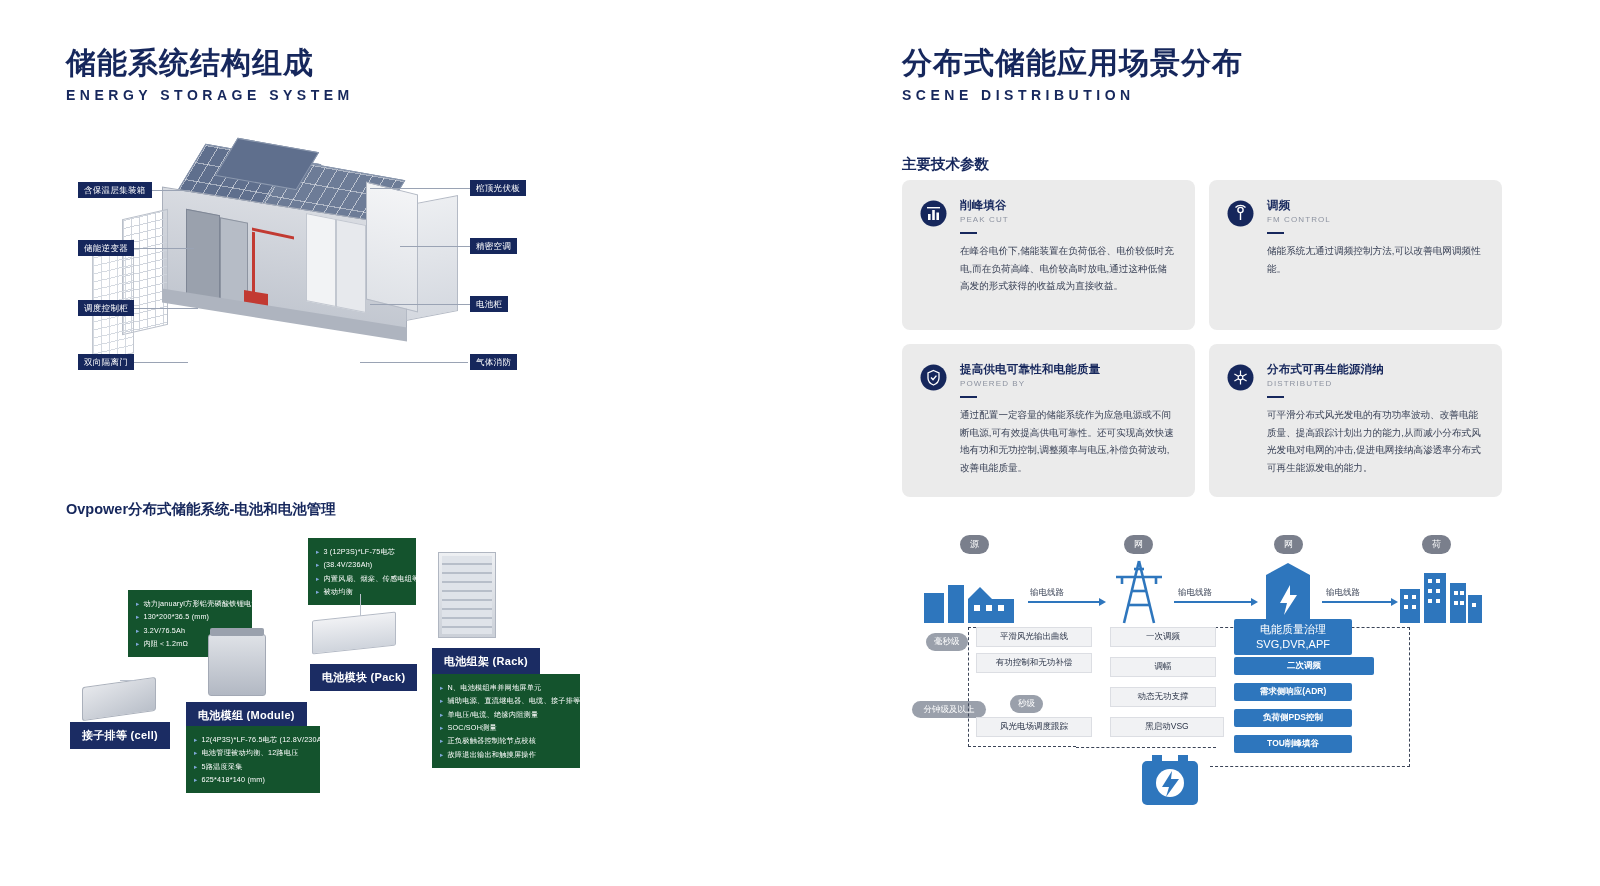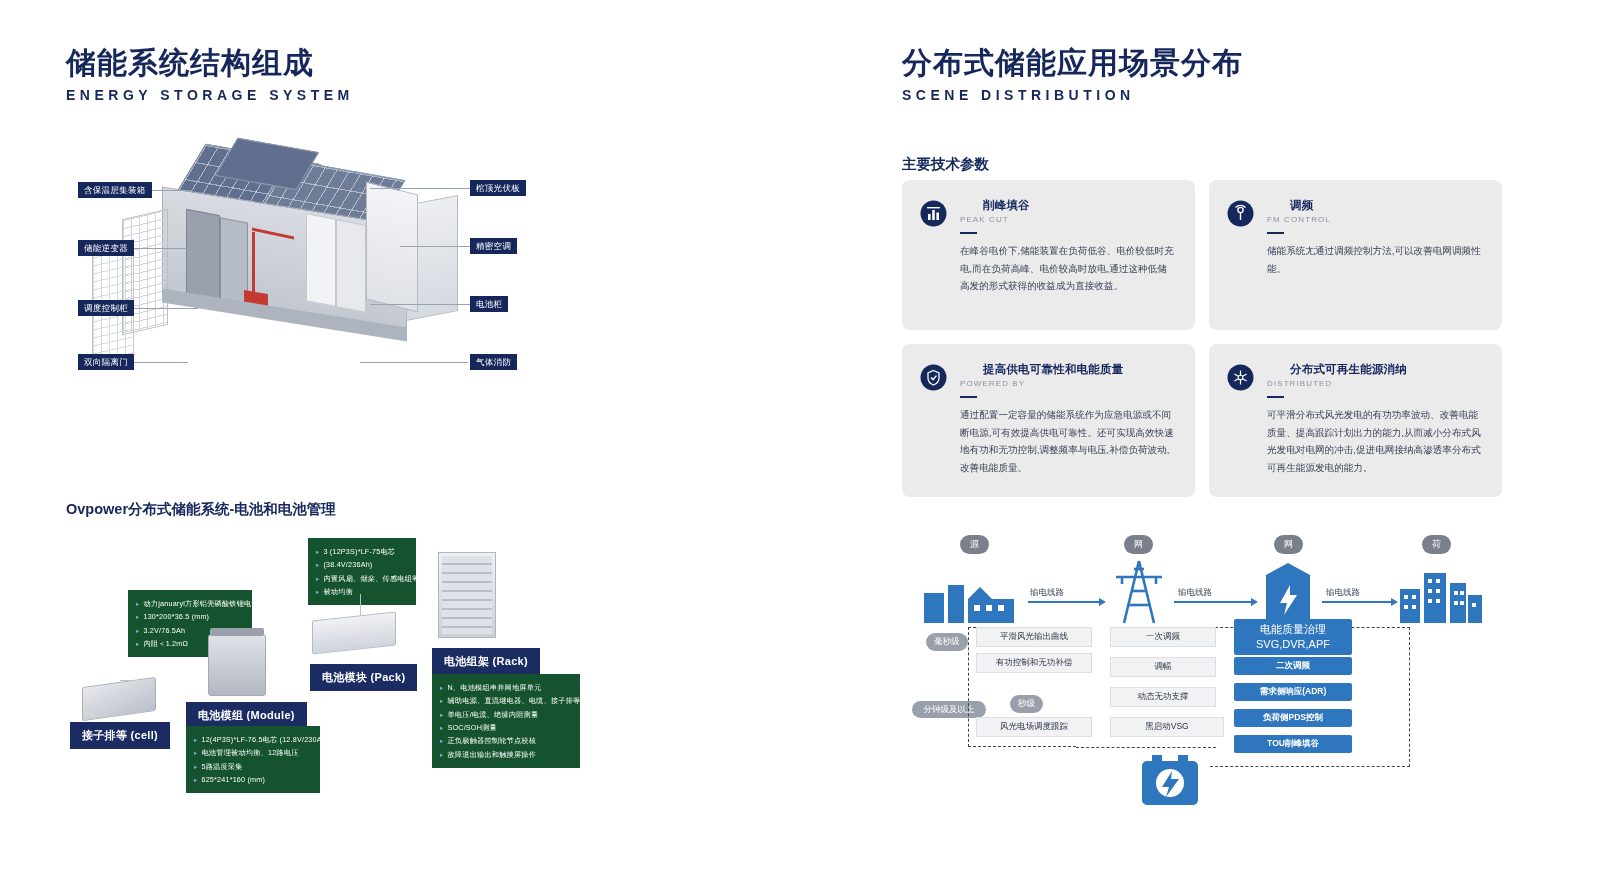--- a/index.html
+++ b/index.html
@@ -93,21 +93,21 @@
     width:293px; background:#ebebeb; border-radius:8px;
     padding:18px 20px 20px 18px;
     display:flex; gap:13px;
   }
   .card.tall { min-height:150px; }
   .card-icon {
     flex:0 0 auto; width:27px; height:27px; margin-top:2px;
   }
   .card-icon svg { display:block; }
   .card-body { flex:1 1 auto; }
-  .card-cn { font-size:11.5px; font-weight:bold; color:#16275c; letter-spacing:.2px;margin-left:23px; }
+  .card-cn { font-size:11.5px; font-weight:bold; color:#16275c; letter-spacing:.2px; }
   .card-en { font-size:8px; color:#8d93a1; letter-spacing:1.1px; margin-top:2px; }
   .card-rule { width:17px; height:2px; background:#16275c; margin:8px 0 8px; }
   .card-text { font-size:9.6px; line-height:1.85; color:#3a4257; }
 
   
   .flow { position:absolute; left:82px; top:505px; width:620px; height:320px; }
   .flow-node-label {
     position:absolute; background:#7a7f8c; color:#fff;
     border-radius:11px; font-size:9px; padding:3px 10px;
     white-space:nowrap;
@@ -241,21 +241,21 @@
 
       <div class="box" style="left:148px; top:104px; width:58px; height:62px;
                   background:linear-gradient(180deg,#dfe2e7,#b2b8c3);
                   border:1px solid #a3a9b5; border-radius:3px;"></div>
       <div class="box" style="left:150px; top:98px; width:54px; height:8px; background:#9aa1ad; border-radius:2px;"></div>
       <div class="navy-tag" style="left:126px; top:172px;">电池模组 (Module)</div>
       <div class="navy-card" style="left:126px; top:196px; width:134px;">
         <div>12(4P3S)*LF-76.5电芯 (12.8V/230Ah)</div>
         <div>电池管理被动均衡、12路电压</div>
         <div>5路温度采集</div>
-        <div>625*241*160 (mm)</div>
+        <div>625*418*140 (mm)</div>
       </div>
 
       <div class="box" style="left:252px; top:86px; width:84px; height:34px;
                   background:linear-gradient(180deg,#f0f1f4,#cfd4dc);
                   border:1px solid #b4bac5; transform:skewY(-6deg); border-radius:2px;"></div>
       <div class="navy-tag" style="left:250px; top:134px;">电池模块 (Pack)</div>
       <div class="navy-card" style="left:248px; top:8px; width:108px;">
         <div>3 (12P3S)*LF-75电芯</div>
         <div>(38.4V/236Ah)</div>
         <div>内置风扇、烟枀、传感电组等</div>
@@ -450,21 +450,21 @@
       <div class="cell" style="left:74px; top:122px; width:116px;">平滑风光输出曲线</div>
       <div class="cell" style="left:74px; top:148px; width:116px;">有功控制和无功补偿</div>
       <div class="cell" style="left:74px; top:212px; width:116px;">风光电场调度跟踪</div>
 
       <div class="cell" style="left:208px; top:122px; width:106px;">一次调频</div>
       <div class="cell" style="left:208px; top:152px; width:106px;">调幅</div>
       <div class="cell" style="left:208px; top:182px; width:106px;">动态无功支撑</div>
       <div class="cell" style="left:208px; top:212px; width:114px;">黑启动VSG</div>
 
       <div class="cell-b" style="left:332px; top:114px; width:118px; line-height:1.35; white-space:normal;">电能质量治理SVG,DVR,APF</div>
-      <div class="cell-b2" style="left:332px; top:152px; width:118px;">二次调频</div>
+      <div class="cell-b2" style="left:332px; top:152px; width:140px;">二次调频</div>
       <div class="cell-b2" style="left:332px; top:178px; width:118px;">需求侧响应(ADR)</div>
       <div class="cell-b2" style="left:332px; top:204px; width:118px;">负荷侧PDS控制</div>
       <div class="cell-b2" style="left:332px; top:230px; width:118px;">TOU削峰填谷</div>
 
       <div class="blue-ic" style="left:236px; top:246px;">
         <svg width="64" height="58" viewBox="0 0 64 58">
           <rect x="4" y="10" width="56" height="44" rx="5" fill="#2e76bd"></rect>
           <rect x="14" y="4" width="10" height="7" fill="#2e76bd"></rect>
           <rect x="40" y="4" width="10" height="7" fill="#2e76bd"></rect>
           <circle cx="32" cy="32" r="14" fill="#fff"></circle>

